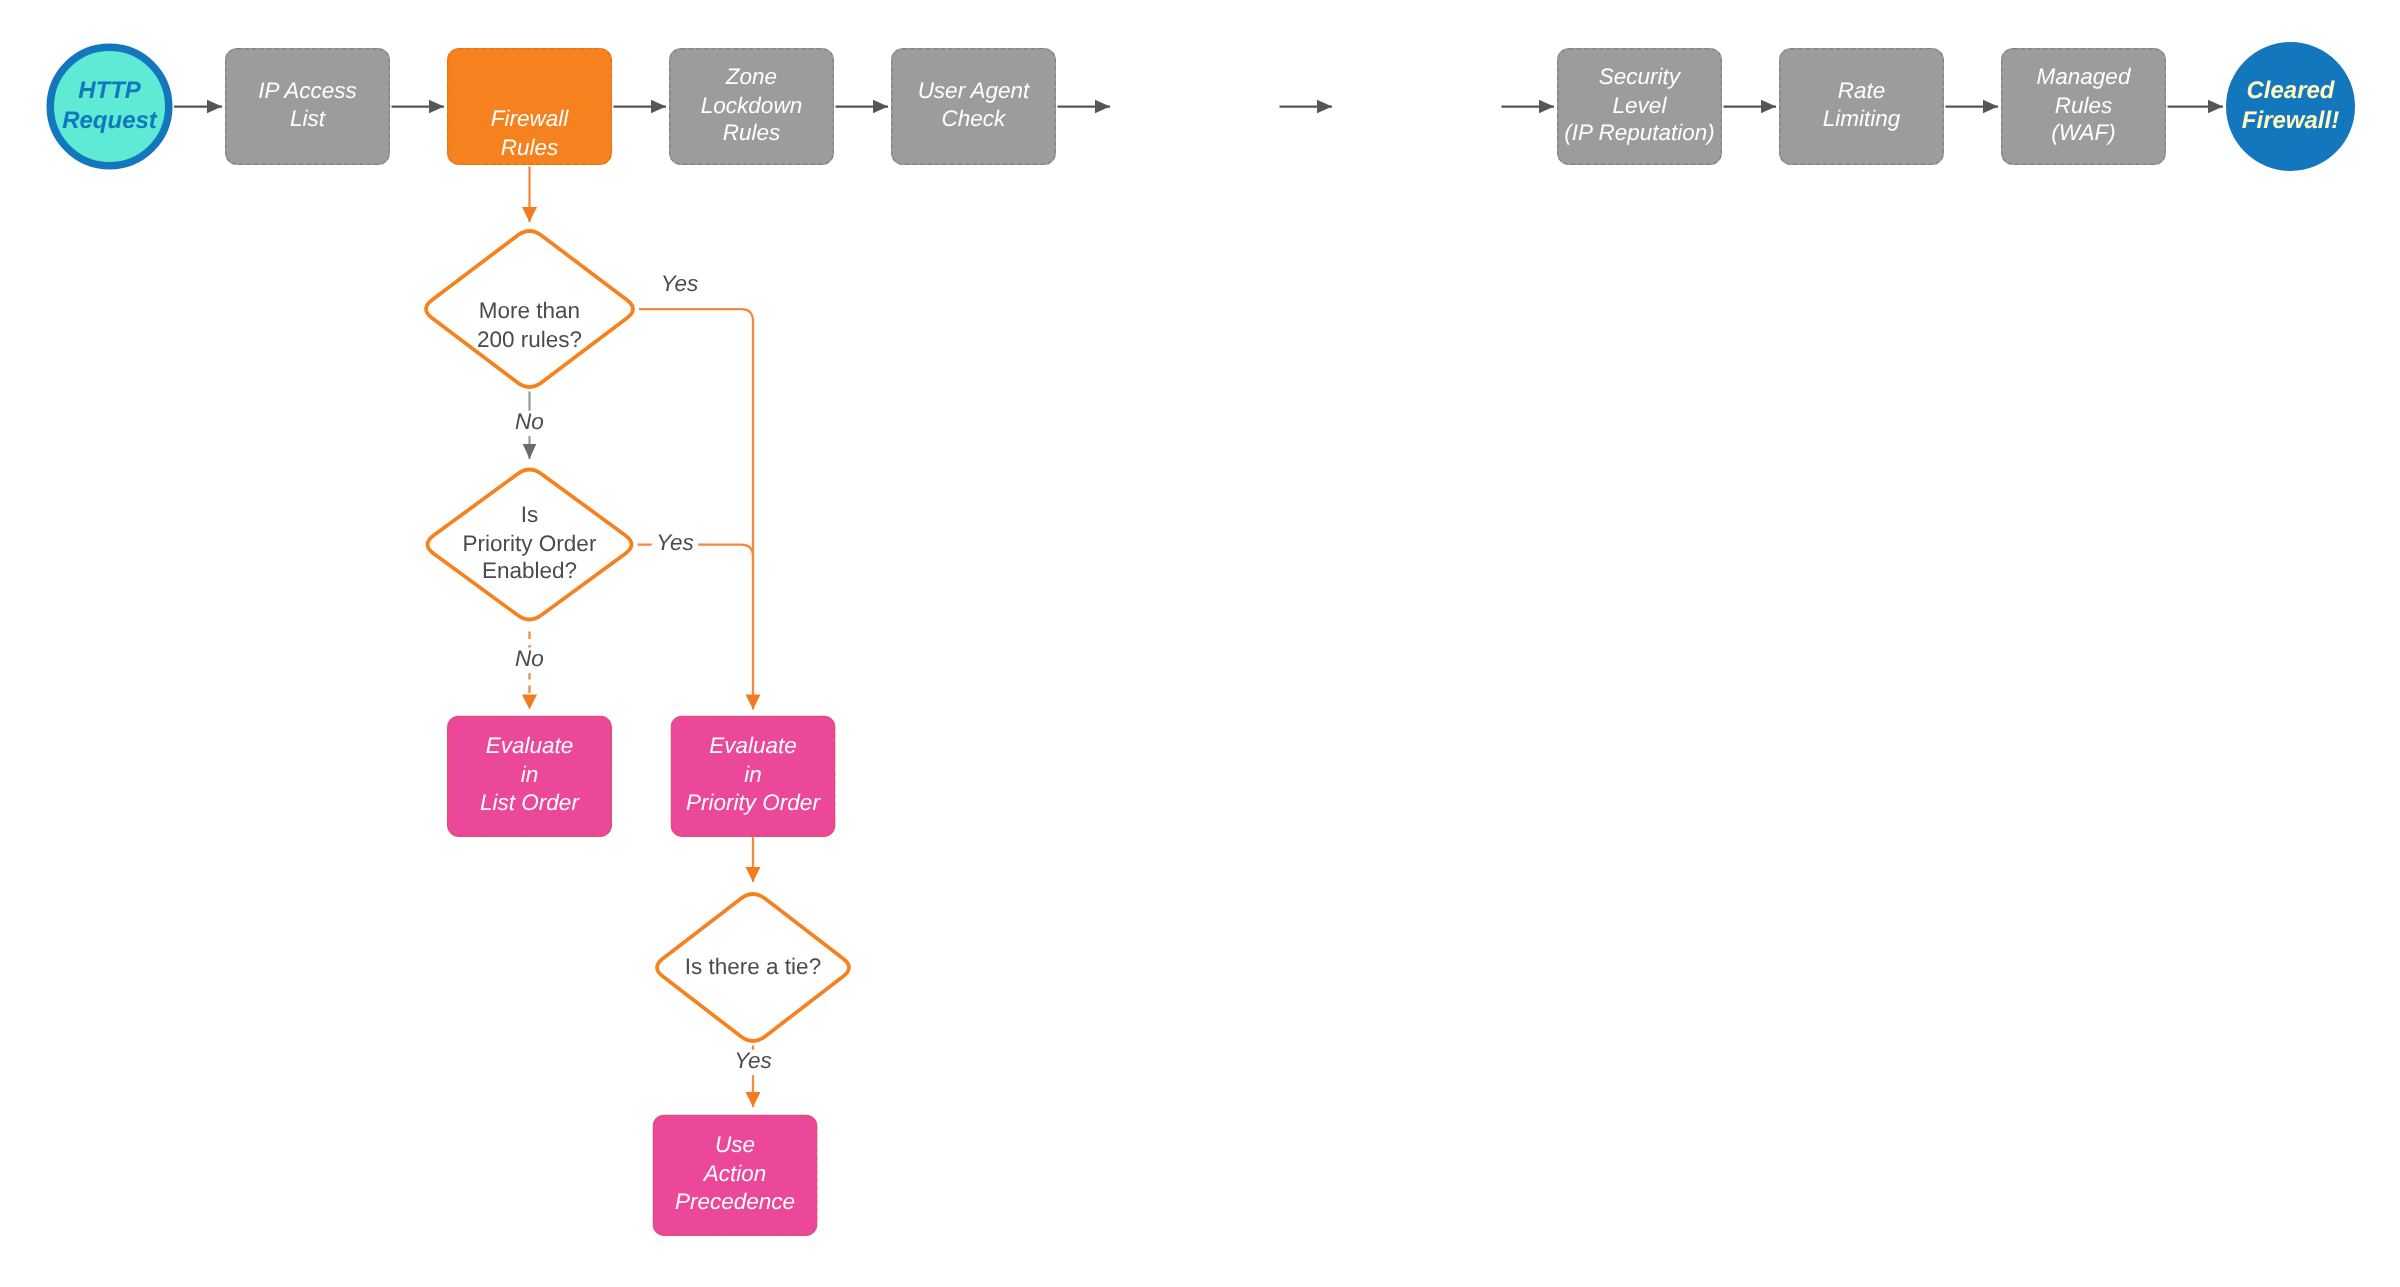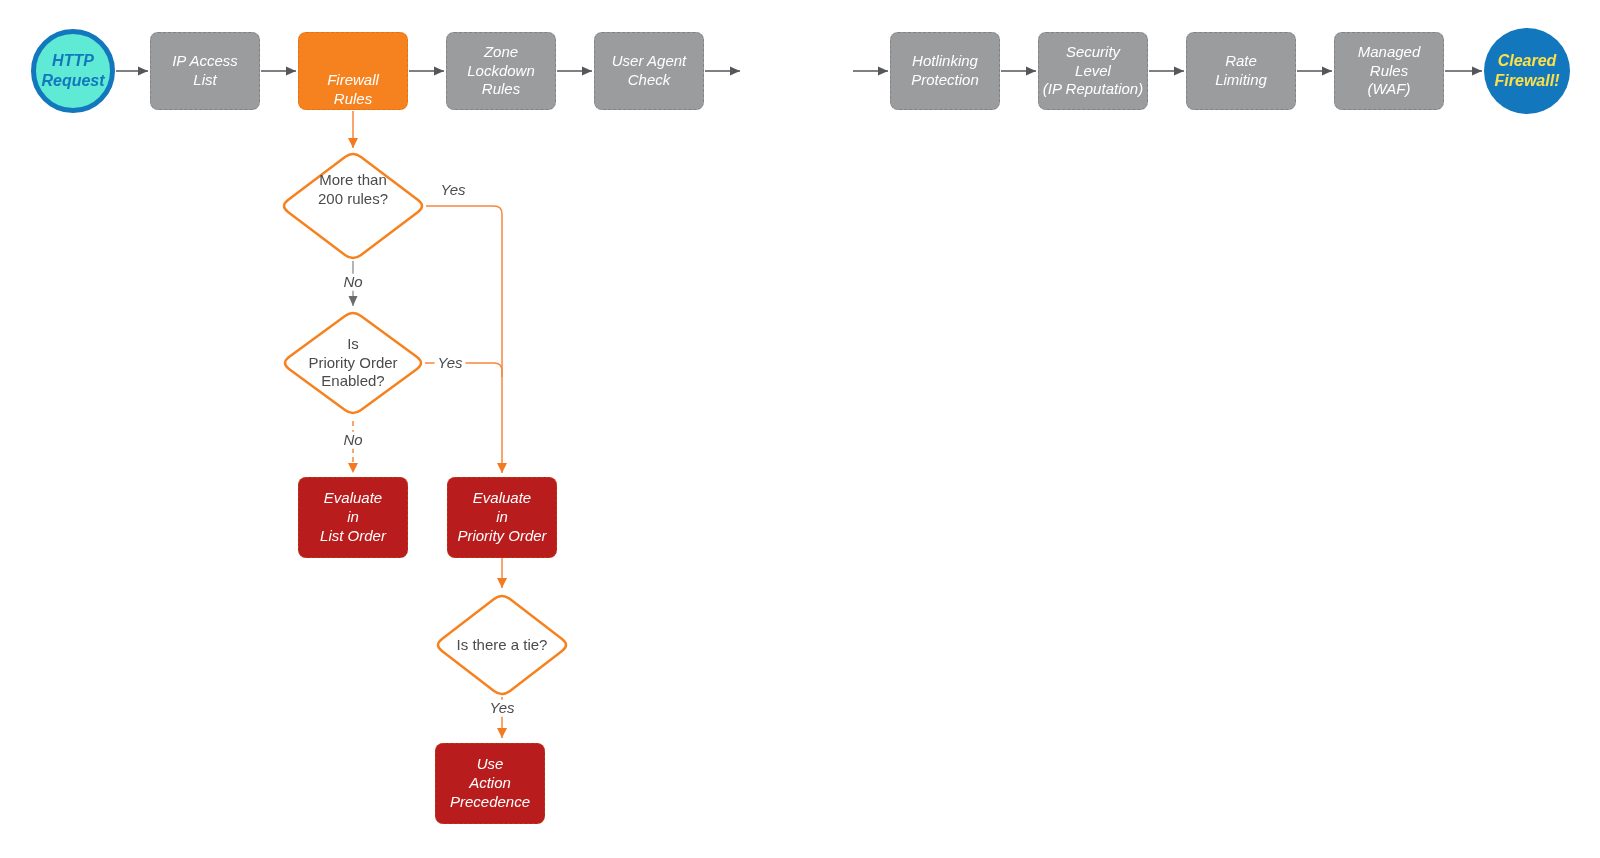--- a/index.html
+++ b/index.html
@@ -45,21 +45,21 @@
     line-height: 1.26;
   }
   .step.highlight {
     background: #F6821F;
     border: 1px dashed rgba(200,95,10,0.45);
     align-items: flex-end;
   }
   .outcome {
     width: 110px;
     height: 81px;
-    background: #b91c1c;
+    background: #ec4899;
     border: 1px dashed rgba(200,95,10,0.45);
     border-radius: 8px;
     color: #ffffff;
     font-style: italic;
     font-size: 15px;
     line-height: 1.26;
   }
   .circle-start {
     left: 31px;
     top: 29px;
@@ -74,21 +74,21 @@
     font-size: 16px;
     line-height: 1.22;
   }
   .circle-end {
     left: 1484px;
     top: 28px;
     width: 86px;
     height: 86px;
     border-radius: 50%;
     background: #1377BD;
-    color: #fde047;
+    color: #fef9c3;
     font-weight: bold;
     font-style: italic;
     font-size: 16px;
     line-height: 1.22;
   }
   .diamond-label {
     position: absolute;
     display: flex;
     align-items: center;
     justify-content: center;
@@ -169,40 +169,36 @@
   </div>
   <div class="node step" style="left:446px">
     <span class="lbl">Zone
 Lockdown
 Rules</span>
   </div>
   <div class="node step" style="left:594px">
     <span class="lbl">User Agent
 Check</span>
   </div>
-  <div class="node step" style="left:890px">
-    <span class="lbl">Hotlinking
-Protection</span>
-  </div>
   <div class="node step" style="left:1038px">
     <span class="lbl">Security
 Level
 (IP Reputation)</span>
   </div>
   <div class="node step" style="left:1186px">
     <span class="lbl">Rate
 Limiting</span>
   </div>
   <div class="node step" style="left:1334px">
     <span class="lbl">Managed
 Rules
 (WAF)</span>
   </div>
 
-  <div class="diamond-label" style="left:283px; top:160px; width:140px; height:60px;">
+  <div class="diamond-label" style="left:283px; top:188px; width:140px; height:60px;">
     <span class="lbl">More than
 200 rules?</span>
   </div>
   <div class="diamond-label" style="left:283px; top:327px; width:140px; height:72px;">
     <span class="lbl">Is
 Priority Order
 Enabled?</span>
   </div>
   <div class="diamond-label" style="left:437px; top:625px; width:130px; height:40px;">
     <span class="lbl">Is there a tie?</span>

